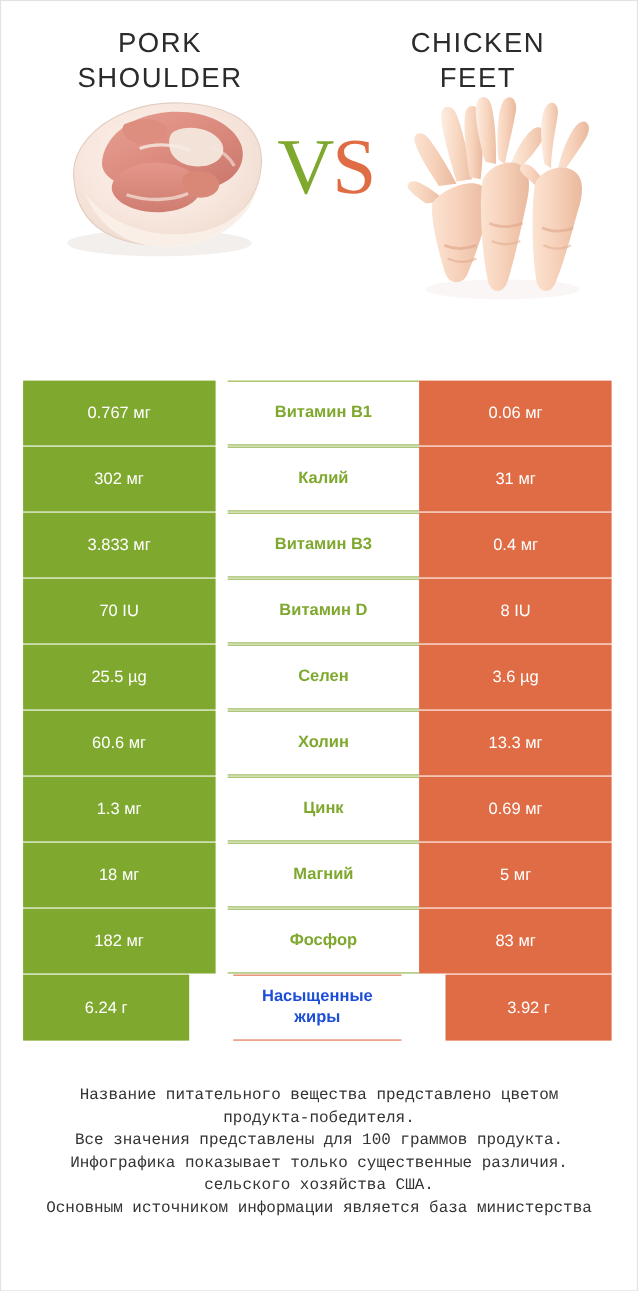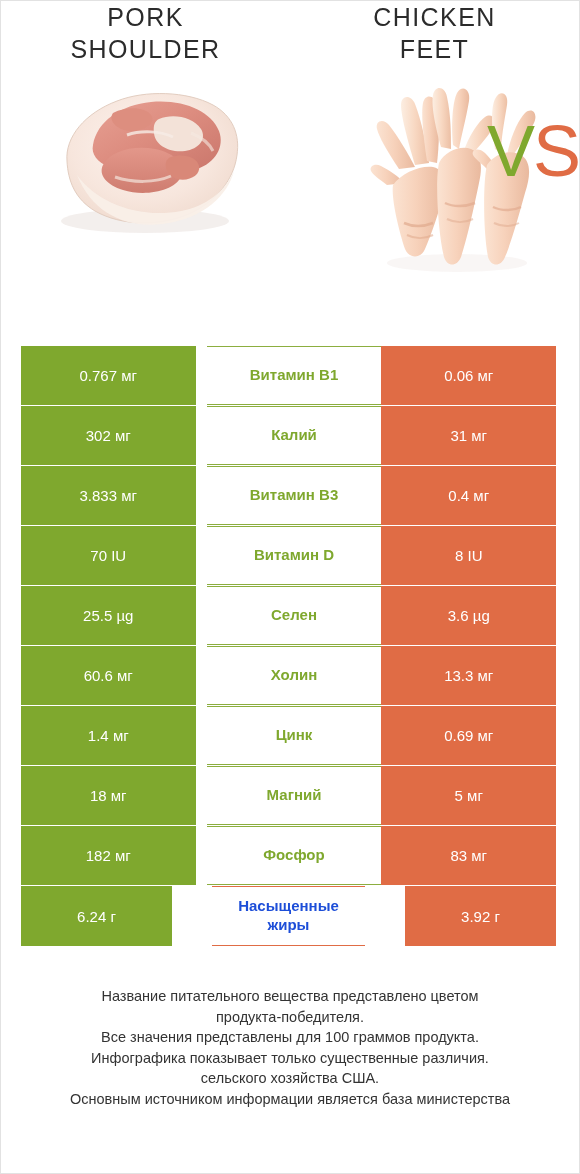--- a/index.html
+++ b/index.html
@@ -14,20 +14,21 @@
     color: #333333;
     overflow: hidden;
     box-sizing: border-box;
     border: 1px solid #e2e2e2;
     position: relative;
   }
 
   
   .header {
     display: flex;
+    padding-top: 22px;
     height: 72px;
     box-sizing: border-box;
     justify-content: flex-end;
   }
   .header-col {
     flex: 1;
     text-align: center;
   }
   .product-title {
     font-size: 25px;
@@ -49,27 +50,27 @@
     position: absolute;
     top: 0;
   }
   .img-left  { left: 40px;  width: 210px; height: 200px; }
   .img-right { right: 22px; width: 200px; height: 205px; }
 
   .vs {
     position: absolute;
     left: 0; right: 0;
     top: 42px;
-    text-align: right;
+    text-align: center;
     font-size: 72px;
     line-height: 1;
     font-weight: 400;
     letter-spacing: -2px;
     z-index: 5;
-    font-family: Liberation Sans, sans-serif;
+    font-family: Liberation Serif, serif;
     margin-left: 12px;
   }
   .vs .v { color: #7FA82E; }
   .vs .s { color: #E06C45; }
 
   
   .table {
     position: absolute;
     left: 20px;
     top: 345px;
@@ -120,21 +121,21 @@
     position: absolute;
     left: 0; right: 0;
     top: 985px;
     text-align: center;
     font-size: 14.5px;
     line-height: 1.42;
     color: #333333;
     padding: 0 26px;
     box-sizing: border-box;
   }
-  .footer p { margin: 0; }
+  .footer p { margin: 0; font-family: Liberation Mono, monospace; }
 </style>
 </head>
 <body>
 
 <div class="header">
   <div class="header-col">
     <div class="product-title">Pork<br>Shoulder</div>
   </div>
   <div class="header-col">
     <div class="product-title">Chicken<br>Feet</div>
@@ -266,21 +267,21 @@
       <div class="cell cell-left">25.5 µg</div>
       <div class="cell cell-mid win-green">Селен</div>
       <div class="cell cell-right">3.6 µg</div>
     </div>
     <div class="row">
       <div class="cell cell-left">60.6 мг</div>
       <div class="cell cell-mid win-green">Холин</div>
       <div class="cell cell-right">13.3 мг</div>
     </div>
     <div class="row">
-      <div class="cell cell-left">1.4 мг</div>
+      <div class="cell cell-left">1.3 мг</div>
       <div class="cell cell-mid win-green">Цинк</div>
       <div class="cell cell-right">0.69 мг</div>
     </div>
     <div class="row">
       <div class="cell cell-left">18 мг</div>
       <div class="cell cell-mid win-green">Магний</div>
       <div class="cell cell-right">5 мг</div>
     </div>
     <div class="row">
       <div class="cell cell-left">182 мг</div>

